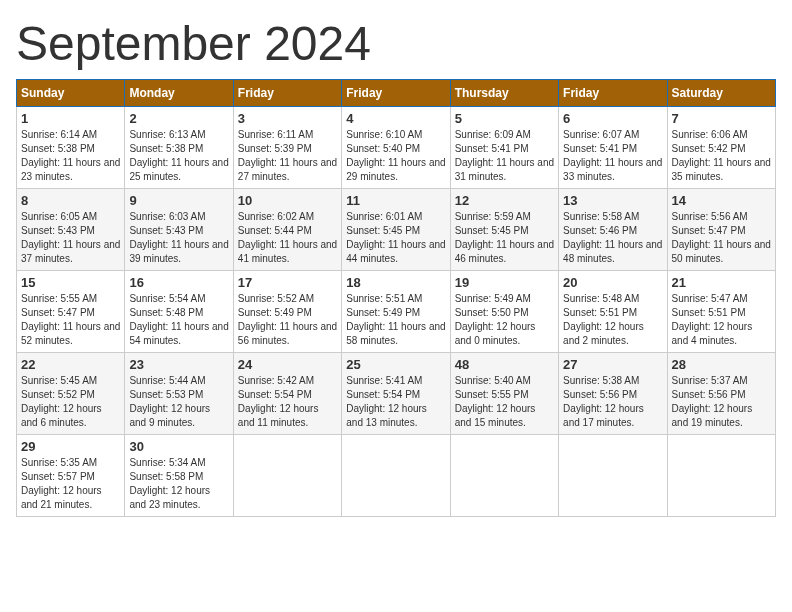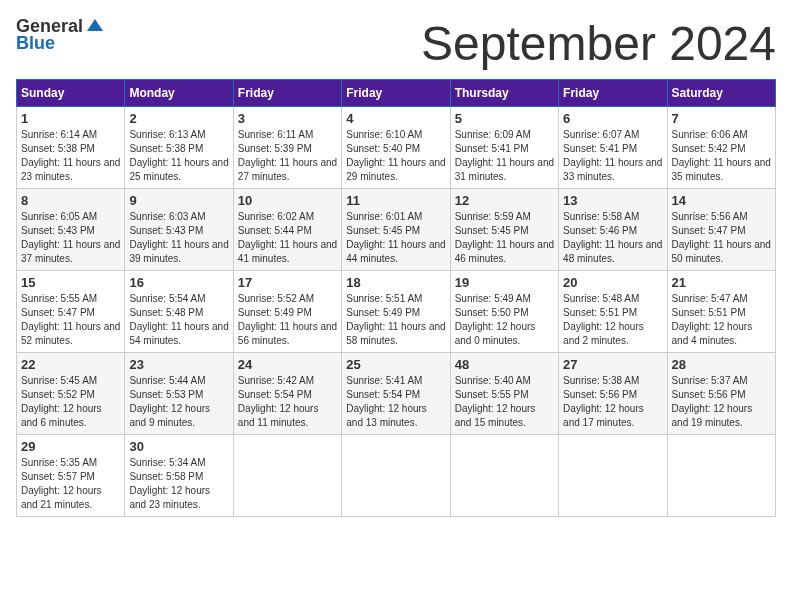--- a/index.html
+++ b/index.html
@@ -51,21 +51,21 @@
     .location-subtitle {
       font-size: 14px;
       color: #555;
     }
     .calendar {
       width: 100%;
       border-collapse: collapse;
       font-size: 10px;
     }
     .calendar th {
-      background: #4c1d95;
+      background: #a16207;
       color: #fff;
       padding: 6px 4px;
       text-align: left;
       font-size: 12px;
       font-weight: bold;
       border: 1px solid #1a6db5;
     }
     .calendar td {
       border: 1px solid #ccc;
       vertical-align: top;
@@ -91,29 +91,20 @@
     }
     .empty-cell {
       background: #fff !important;
       border: 1px solid #ccc;
     }
   </style>
 </head>
 <body>
 
 <div class="header">
-  <div class="logo">
-    <div class="logo-text">
-      <span class="logo-general">General</span>
-      <svg class="logo-icon" viewBox="0 0 20 20">
-        <polygon points="10,2 18,14 2,14" fill="#1a6db5"></polygon>
-      </svg>
-    </div>
-    <span class="logo-blue" style="margin-top:-4px;">Blue</span>
-  </div>
   <div class="title-section">
     <div class="month-title">September 2024</div>
   </div>
 </div>
 
 <table class="calendar">
   <thead>
     <tr>
     <th>Sunday</th>
         <th>Monday</th>

